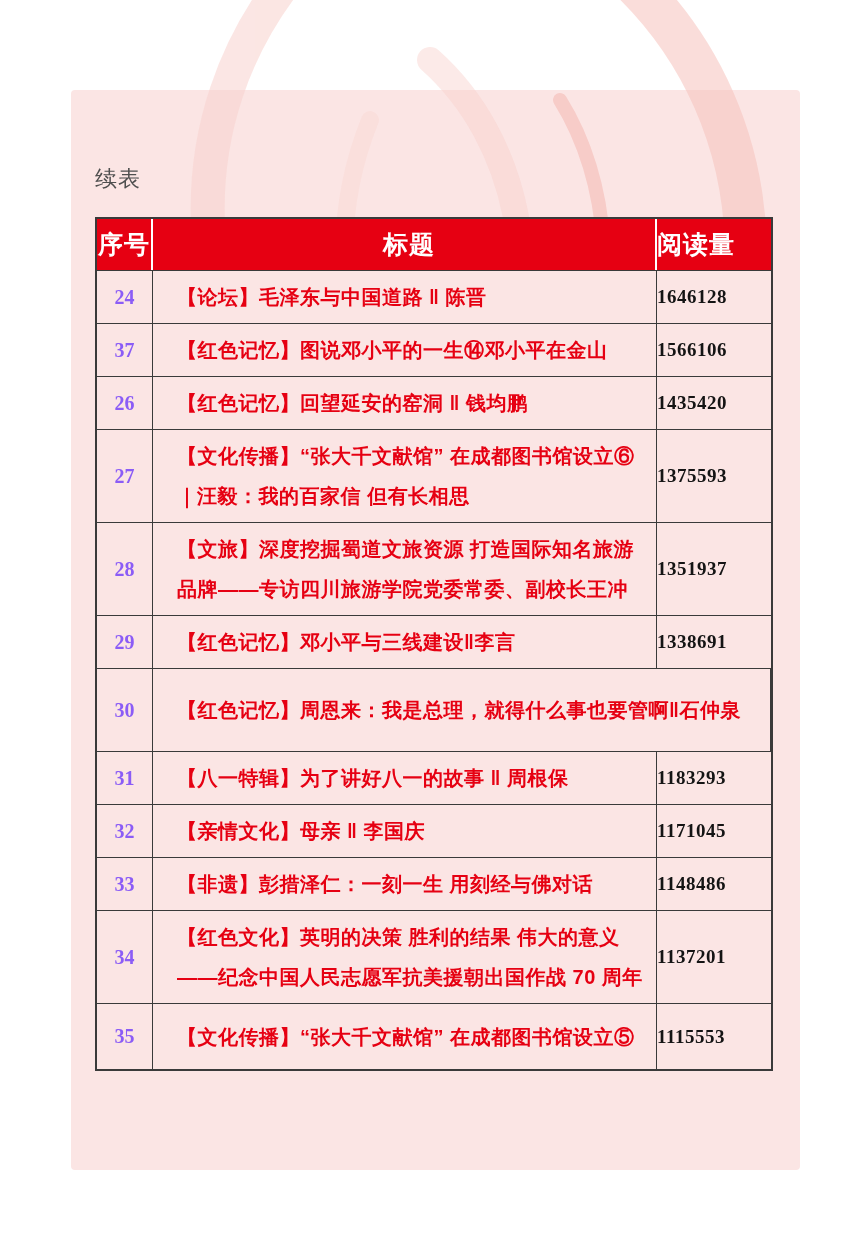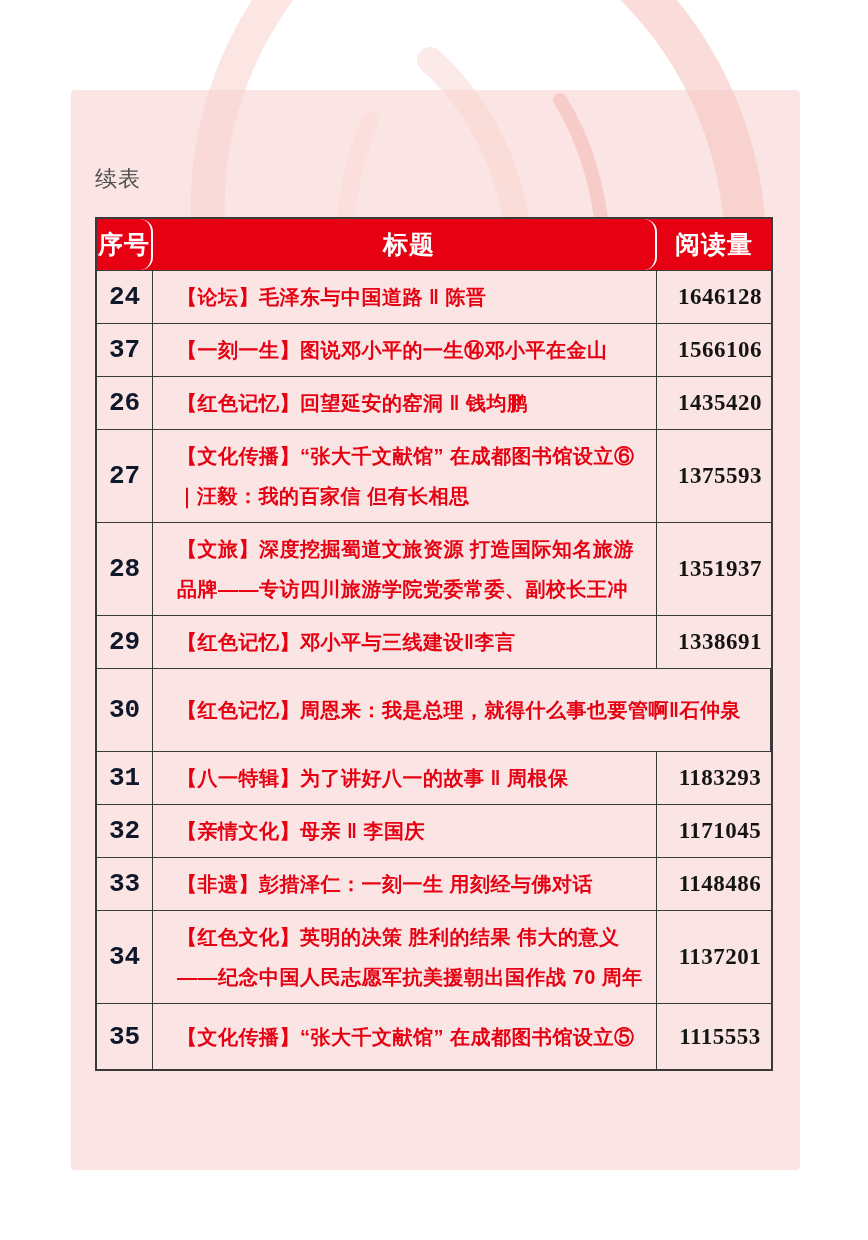--- a/index.html
+++ b/index.html
@@ -19,33 +19,33 @@
   .rank-table { position:absolute; left:95px; top:217px; width:678px; z-index:2;
                 border:2px solid #3a3a3a; background:#fbe5e4; }
 
   .trow { display:flex; width:100%; border-top:1.5px solid #3a3a3a; min-height:52px; }
   .trow:first-child { border-top:none; }
 
   .c-no    { flex:0 0 56px;  display:flex; align-items:center; justify-content:center;
              border-right:1.5px solid #3a3a3a; }
   .c-title { flex:1 1 auto;  display:flex; align-items:center;
              border-right:1.5px solid #3a3a3a; padding:6px 10px 6px 14px;margin-left:10px; }
-  .c-reads { flex:0 0 114px; display:flex; align-items:center; justify-content:center; }
+  .c-reads { flex:0 0 114px; display:flex; align-items:center; }
 
   .header { background:#e60012; min-height:51px; border-top:none; }
-  .header .c-no, .header .c-title { border-right:2px solid #ffffff;border-radius:13px; }
+  .header .c-no, .header .c-title { border-right:2px solid #ffffff; }
   .header span { color:#ffffff; font-weight:bold; font-size:25px; letter-spacing:1px; }
   .header .c-title { justify-content:center; padding:6px; }
 
-  .no-text    { font-family:Liberation Mono, monospace; font-weight:bold;
-                font-size:26px; color:#0f172a; }
+  .no-text    { font-family:Liberation Serif, serif; font-weight:bold;
+                font-size:20px; color:#8b5cf6; }
   .title-text { font-weight:bold; font-size:20px; color:#e60012;
                 line-height:40px; letter-spacing:0.5px; }
   .reads-text { font-family:"Liberation Serif", serif; font-weight:bold;
-                font-size:23px; color:#141414; letter-spacing:0.5px;margin-left:12px; }
+                font-size:19px; color:#141414; letter-spacing:0.5px; }
 
   
   .rank-table .trow:nth-child(5),
   .rank-table .trow:nth-child(6),
   .rank-table .trow:nth-child(8),
   .rank-table .trow:nth-child(12) { min-height:83px; }
   .rank-table .trow:nth-child(13) { min-height:66px; } 
   .rank-table .trow:nth-child(14) { min-height:71px; } 
 </style>
 </head>
@@ -92,21 +92,21 @@
     <div class="c-reads">
         <span class="reads-text">1646128</span>
       </div>
   </div>
 
   <div class="trow">
     <div class="c-no">
         <span class="no-text">37</span>
       </div>
     <div class="c-title">
-        <span class="title-text">【一刻一生】图说邓小平的一生⑭邓小平在金山</span>
+        <span class="title-text">【红色记忆】图说邓小平的一生⑭邓小平在金山</span>
       </div>
     <div class="c-reads">
         <span class="reads-text">1566106</span>
       </div>
   </div>
 
   <div class="trow">
     <div class="c-no">
         <span class="no-text">26</span>
       </div>

